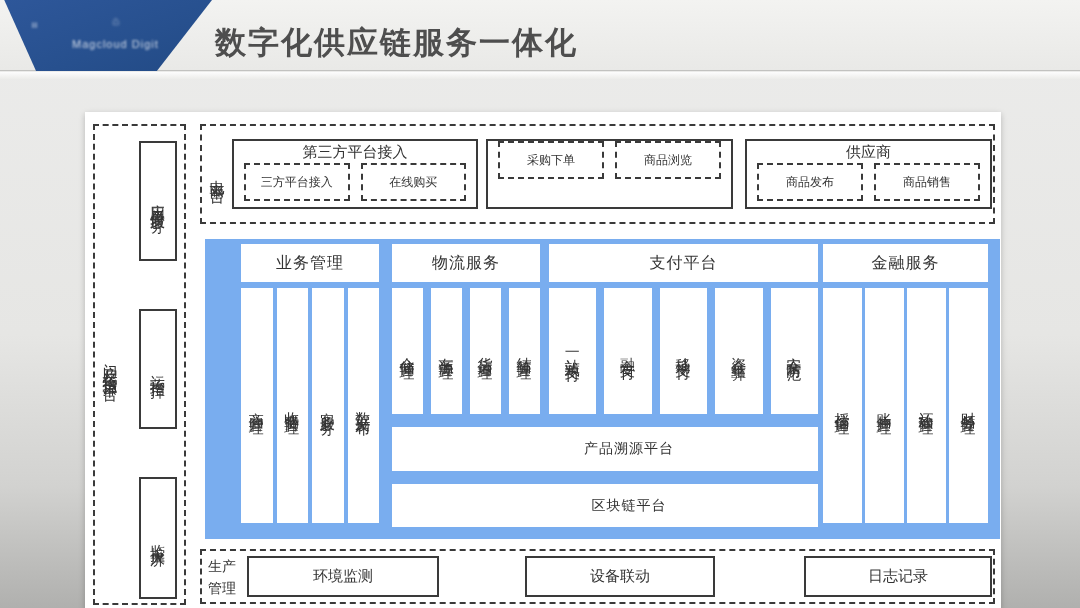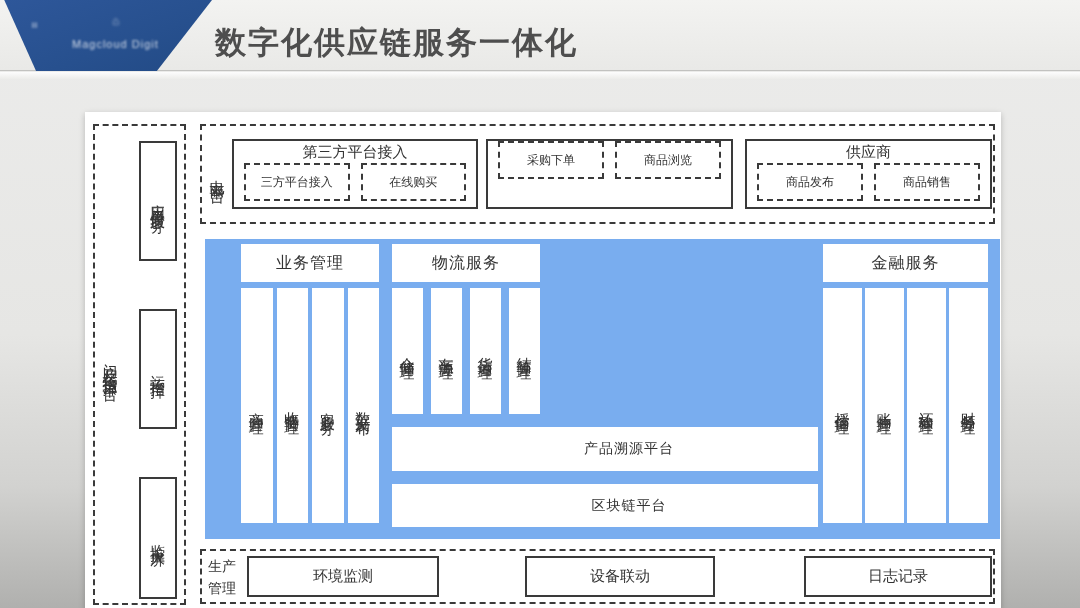--- a/index.html
+++ b/index.html
@@ -227,20 +227,40 @@
                   <span class="vtext">车源管理</span>
                 </div>
               <div class="pf-col">
                   <span class="vtext">货运管理</span>
                 </div>
               <div class="pf-col">
                   <span class="vtext">结算管理</span>
                 </div>
             </div>
           </div>
+          <div class="pf-sub payment">
+            <div class="pf-header">支付平台</div>
+            <div class="pf-cols short gap8">
+              <div class="pf-col">
+                  <span class="vtext">一站式支付</span>
+                </div>
+              <div class="pf-col">
+                  <span class="vtext">融合支付</span>
+                </div>
+              <div class="pf-col">
+                  <span class="vtext">移动支付</span>
+                </div>
+              <div class="pf-col">
+                  <span class="vtext">资金结算</span>
+                </div>
+              <div class="pf-col">
+                  <span class="vtext">安全防范</span>
+                </div>
+            </div>
+          </div>
         </div>
         <div class="pf-bar b1">产品溯源平台</div>
         <div class="pf-bar b2">区块链平台</div>
       </div>
 
       <div class="pf-group finance">
         <div class="pf-header">金融服务</div>
         <div class="pf-cols tall gap3">
           <div class="pf-col">
               <span class="vtext">授信管理</span>

